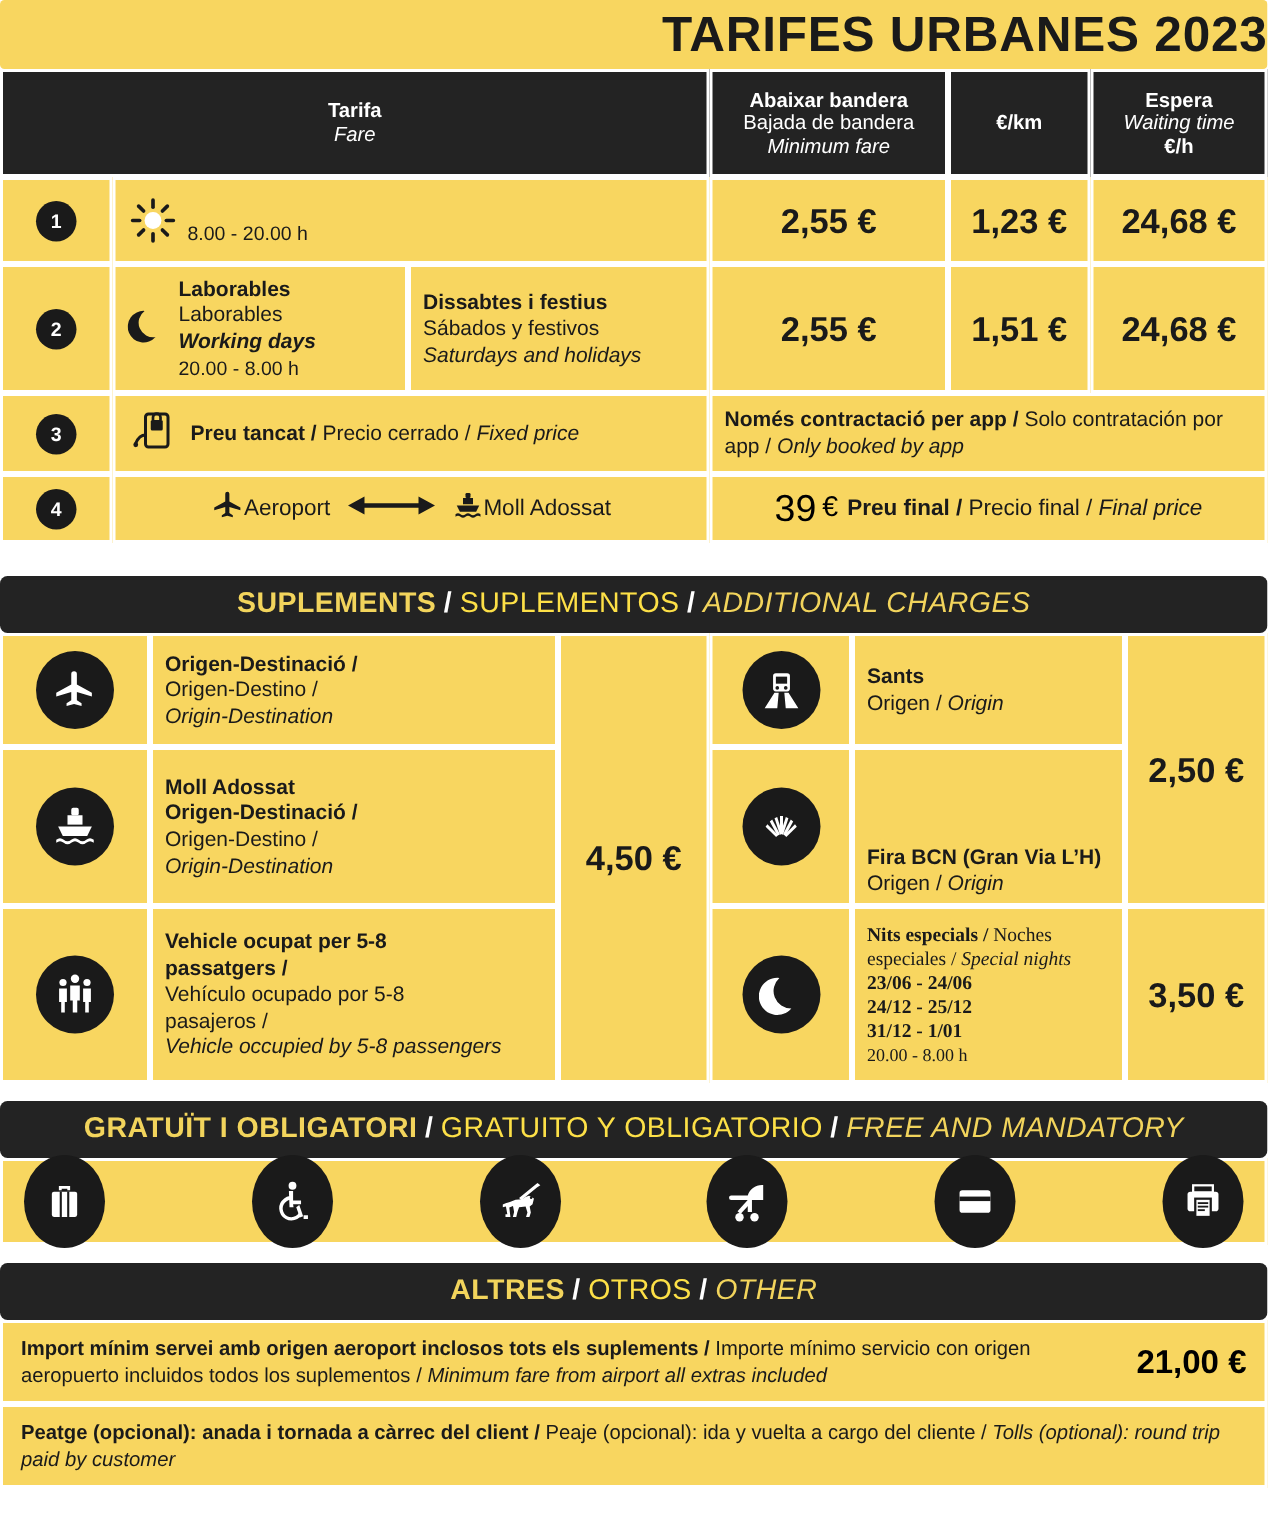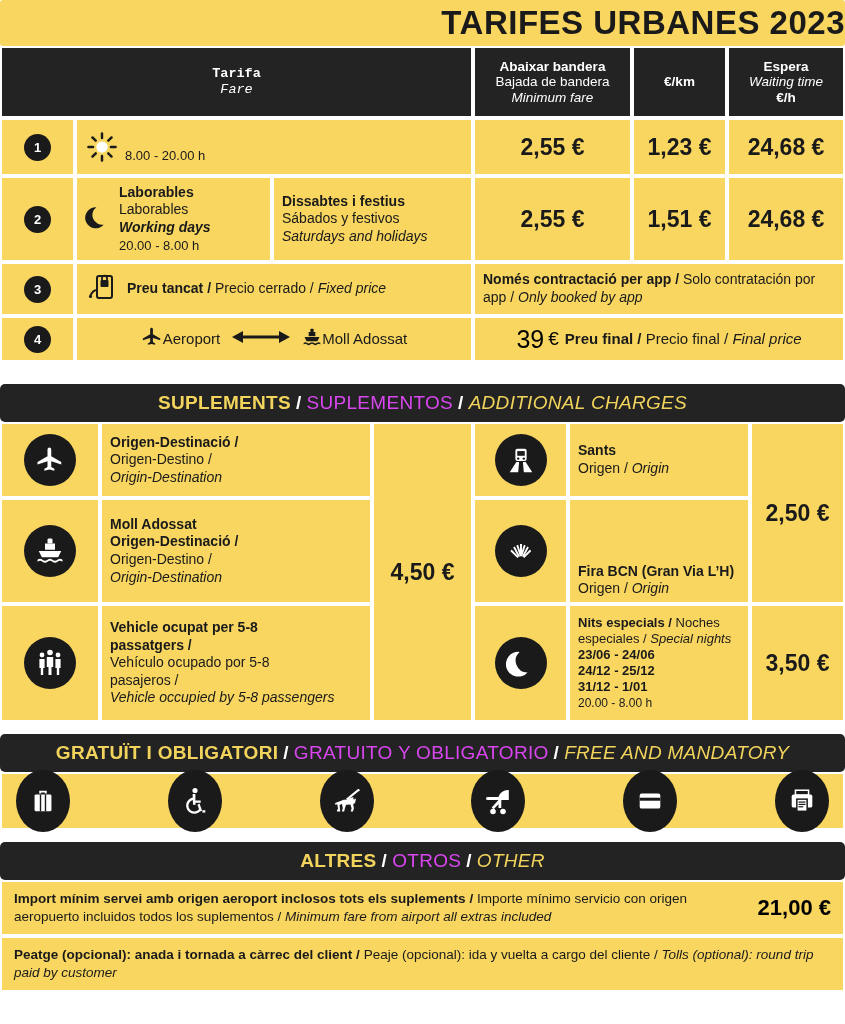--- a/index.html
+++ b/index.html
@@ -62,21 +62,21 @@
   }
 
   
   .banner {
     background:#232323; border-radius:5px;
     height: 38px; display:flex; align-items:center; justify-content:center;
     font-size: 19px; letter-spacing:.3px;
   }
   .banner .p1 { color:#F2D45C; font-weight:700; }
   .banner .sep{ color:#FFFFFF; font-weight:700; margin:0 5px; }
-  .banner .p2 { color:#d946ef; font-weight:400; }
+  .banner .p2 { color:#fde047; font-weight:400; }
   .banner .p3 { color:#F2D45C; font-weight:400; font-style:italic; }
 
   
   .cicon {
     width:52px; height:52px; border-radius:50%;
     background:#1A1A1A;
     display:flex; align-items:center; justify-content:center;
     flex:none;
   }
   .cicon svg { fill:#FFFFFF; }
@@ -95,21 +95,21 @@
 </head>
 <body>
 
 <div class="page">
 
   <div class="title-bar">
     <span class="t">TARIFES URBANES 2023</span>
   </div>
 
   <div class="fare-head">
-    <div class="cell" style="width:473px;font-family:Liberation Mono, monospace;">
+    <div class="cell" style="width:473px;">
       <span class="b">Tarifa</span>
       <span class="i">Fare</span>
     </div>
     <div class="cell" style="width:159px;">
       <span class="b">Abaixar bandera</span>
       <span>Bajada de bandera</span>
       <span class="i">Minimum fare</span>
     </div>
     <div class="cell" style="width:95px;">
       <span class="b">€/km</span>
@@ -365,21 +365,21 @@
       </div>
 
       <div class="row" style="height:118px;">
         <div class="cell" style="width:95px;justify-content:center;">
           <span class="cicon">
             <svg width="30" height="30" viewBox="0 0 32 32">
               <path d="M23 26A12.5 12.5 0 0 1 14.5 4.2 13.2 13.2 0 1 0 23 26z"></path>
             </svg>
           </span>
         </div>
-        <div class="cell" style="width:182px;">
+        <div class="cell" style="width:182px;font-family:Liberation Serif, serif;">
           <span class="txt" style="font-size:13px;line-height:1.22;">
             <span class="b">Nits especials</span><span class="b"> / </span><span>Noches especiales</span> / <span class="i">Special nights</span><br>
             <span class="b">23/06 - 24/06</span><br>
             <span class="b">24/12 - 25/12</span><br>
             <span class="b">31/12 - 1/01</span><br>
             <span style="font-size:12px;">20.00 - 8.00 h</span>
           </span>
         </div>
       </div>
     </div>

